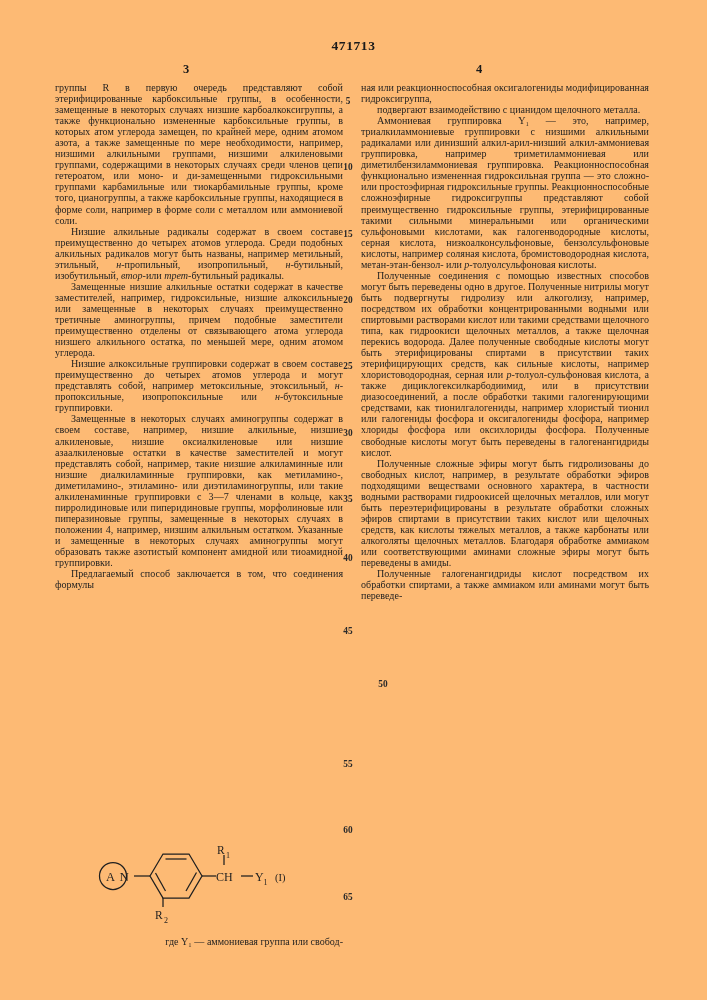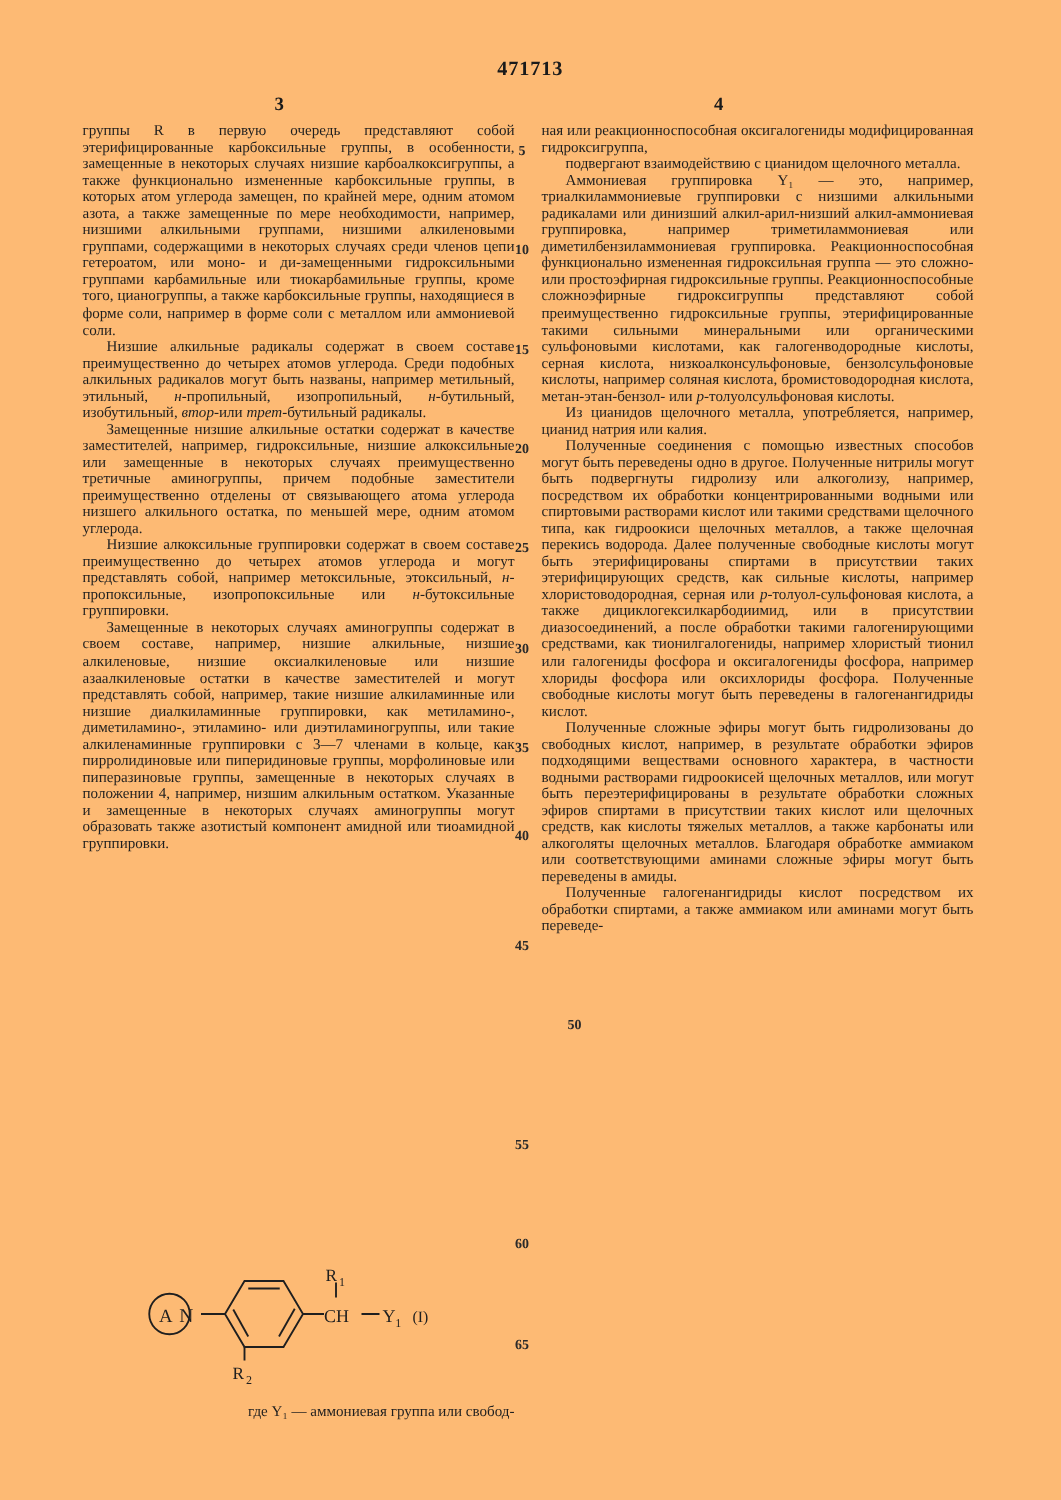--- a/index.html
+++ b/index.html
@@ -140,26 +140,26 @@
       <div class="lnum" style="top: 809.6px;">65</div>
     </div>
 
   <div class="columns">
     <div class="col left" id="col-left">
         <p>группы R в первую очередь представляют собой этерифицированные карбоксильные группы, в особенности, замещенные в некоторых случаях низшие карбоалкоксигруппы, а также функционально измененные карбоксильные группы, в которых атом углерода замещен, по крайней мере, одним атомом азота, а также замещенные по мере необходимости, например, низшими алкильными группами, низшими алкиленовыми группами, содержащими в некоторых случаях среди членов цепи гетероатом, или моно- и ди-замещенными гидроксильными группами карбамильные или тиокарбамильные группы, кроме того, цианогруппы, а также карбоксильные группы, находящиеся в форме соли, например в форме соли с металлом или аммониевой соли.</p>
         <p class="indent">Низшие алкильные радикалы содержат в своем составе преимущественно до четырех атомов углерода. Среди подобных алкильных радикалов могут быть названы, например метильный, этильный, <i class="ital">н-</i>пропильный, изопропильный, <i class="ital">н-</i>бутильный, изобутильный, <i class="ital">втор-</i>или <i class="ital">трет-</i>бутильный радикалы.</p>
         <p class="indent">Замещенные низшие алкильные остатки содержат в качестве заместителей, например, гидроксильные, низшие алкоксильные или замещенные в некоторых случаях преимущественно третичные аминогруппы, причем подобные заместители преимущественно отделены от связывающего атома углерода низшего алкильного остатка, по меньшей мере, одним атомом углерода.</p>
         <p class="indent">Низшие алкоксильные группировки содержат в своем составе преимущественно до четырех атомов углерода и могут представлять собой, например метоксильные, этоксильный, <i class="ital">н-</i>пропоксильные, изопропоксильные или <i class="ital">н-</i>бутоксильные группировки.</p>
         <p class="indent">Замещенные в некоторых случаях аминогруппы содержат в своем составе, например, низшие алкильные, низшие алкиленовые, низшие оксиалкиленовые или низшие азаалкиленовые остатки в качестве заместителей и могут представлять собой, например, такие низшие алкиламинные или низшие диалкиламинные группировки, как метиламино-, диметиламино-, этиламино- или диэтиламиногруппы, или такие алкиленаминные группировки с 3—7 членами в кольце, как пирролидиновые или пиперидиновые группы, морфолиновые или пиперазиновые группы, замещенные в некоторых случаях в положении 4, например, низшим алкильным остатком. Указанные и замещенные в некоторых случаях аминогруппы могут образовать также азотистый компонент амидной или тиоамидной группировки.</p>
+        <p class="indent">Предлагаемый способ заключается в том, что соединения формулы</p>
       </div>
     <div class="col right" id="col-right">
         <p>ная или реакционноспособная оксигалогениды модифицированная гидроксигруппа,</p>
         <p class="indent">подвергают взаимодействию с цианидом щелочного металла.</p>
         <p class="indent">Аммониевая группировка Y₁ — это, например, триалкиламмониевые группировки с низшими алкильными радикалами или динизший алкил-арил-низший алкил-аммониевая группировка, например триметиламмониевая или диметилбензиламмониевая группировка. Реакционноспособная функционально измененная гидроксильная группа — это сложно- или простоэфирная гидроксильные группы. Реакционноспособные сложноэфирные гидроксигруппы представляют собой преимущественно гидроксильные группы, этерифицированные такими сильными минеральными или органическими сульфоновыми кислотами, как галогенводородные кислоты, серная кислота, низкоалконсульфоновые, бензолсульфоновые кислоты, например соляная кислота, бромистоводородная кислота, метан-этан-бензол- или <i class="ital">p-</i>толуолсульфоновая кислоты.</p>
-        <p class="indent">Из цианидов щелочного металла, употребляется, например, цианид натрия или калия.</p>
         <p class="indent">Полученные соединения с помощью известных способов могут быть переведены одно в другое. Полученные нитрилы могут быть подвергнуты гидролизу или алкоголизу, например, посредством их обработки концентрированными водными или спиртовыми растворами кислот или такими средствами щелочного типа, как гидроокиси щелочных металлов, а также щелочная перекись водорода. Далее полученные свободные кислоты могут быть этерифицированы спиртами в присутствии таких этерифицирующих средств, как сильные кислоты, например хлористоводородная, серная или <i class="ital">p-</i>толуол-сульфоновая кислота, а также дициклогексилкарбодиимид, или в присутствии диазосоединений, а после обработки такими галогенирующими средствами, как тионилгалогениды, например хлористый тионил или галогениды фосфора и оксигалогениды фосфора, например хлориды фосфора или оксихлориды фосфора. Полученные свободные кислоты могут быть переведены в галогенангидриды кислот.</p>
         <p class="indent">Полученные сложные эфиры могут быть гидролизованы до свободных кислот, например, в результате обработки эфиров подходящими веществами основного характера, в частности водными растворами гидроокисей щелочных металлов, или могут быть переэтерифицированы в результате обработки сложных эфиров спиртами в присутствии таких кислот или щелочных средств, как кислоты тяжелых металлов, а также карбонаты или алкоголяты щелочных металлов. Благодаря обработке аммиаком или соответствующими аминами сложные эфиры могут быть переведены в амиды.</p>
         <p class="indent">Полученные галогенангидриды кислот посредством их обработки спиртами, а также аммиаком или аминами могут быть переведе-</p>
       </div>
   </div>
 
   <div class="formula-wrap">
     <svg width="288" height="78" viewBox="0 0 288 78" xmlns="http://www.w3.org/2000/svg">
       <g stroke="#1f1f1f" stroke-width="1.25" fill="none">
 

